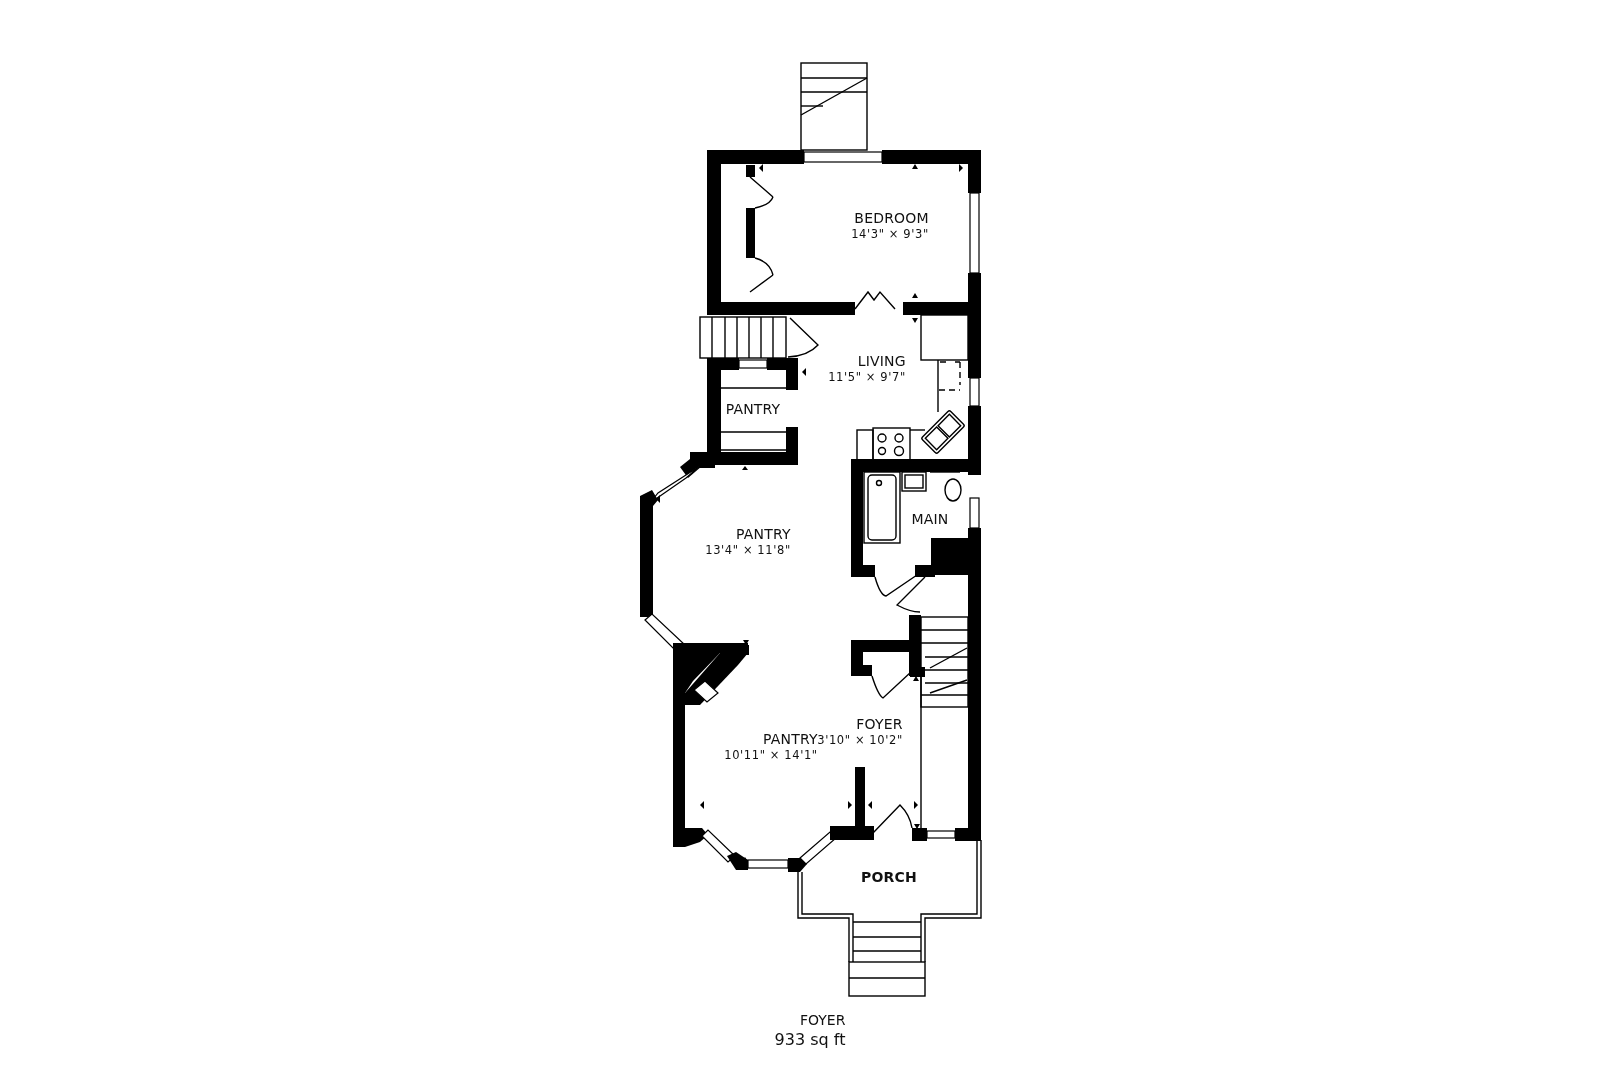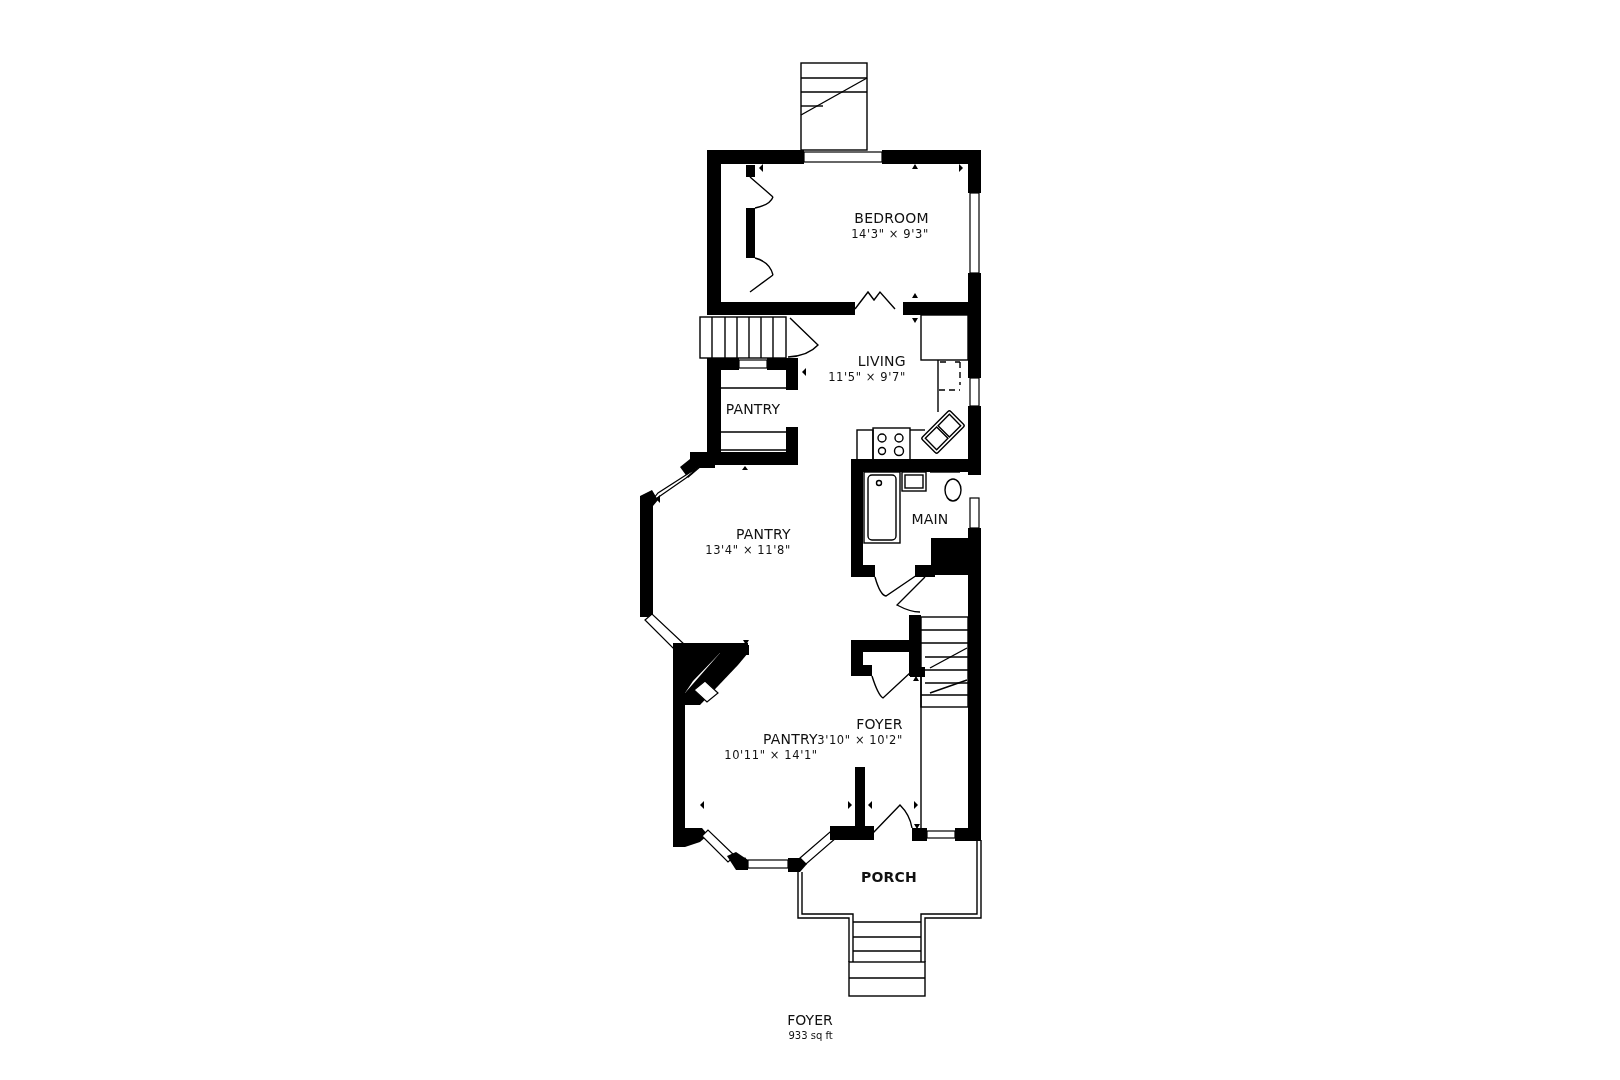--- a/index.html
+++ b/index.html
@@ -5,21 +5,21 @@
   html, body { margin:0; padding:0; background:#ffffff; }
   body { width:1620px; height:1080px; position:relative; overflow:hidden; font-family:"DejaVu Sans", sans-serif; }
   svg { position:absolute; left:0; top:0; }
   .wall { fill:#000; }
   .thin { fill:none; stroke:#000; stroke-width:1.4; }
   .win { fill:#fff; stroke:#000; stroke-width:1.2; }
   .lbl { position:absolute; text-align:right; color:#111; transform:translateX(-50%); white-space:nowrap; }
   .room-name { font-size:14px; letter-spacing:0.2px; }
   .room-dim { font-size:11.5px; letter-spacing:0.6px; margin-top:1px; }
   .floor-name { font-size:14px; }
-  .floor-area { font-size:10px; margin-top:2px; }
+  .floor-area { font-size:16px; margin-top:2px; }
 </style>
 </head>
 <body>
 
 <svg width="1620" height="1080" viewBox="0 0 1620 1080">
 
   <g>
     <rect class="thin" x="801" y="63" width="66" height="87"></rect>
     <line class="thin" x1="801" y1="78" x2="867" y2="78"></line>
     <line class="thin" x1="801" y1="92" x2="867" y2="92"></line>

